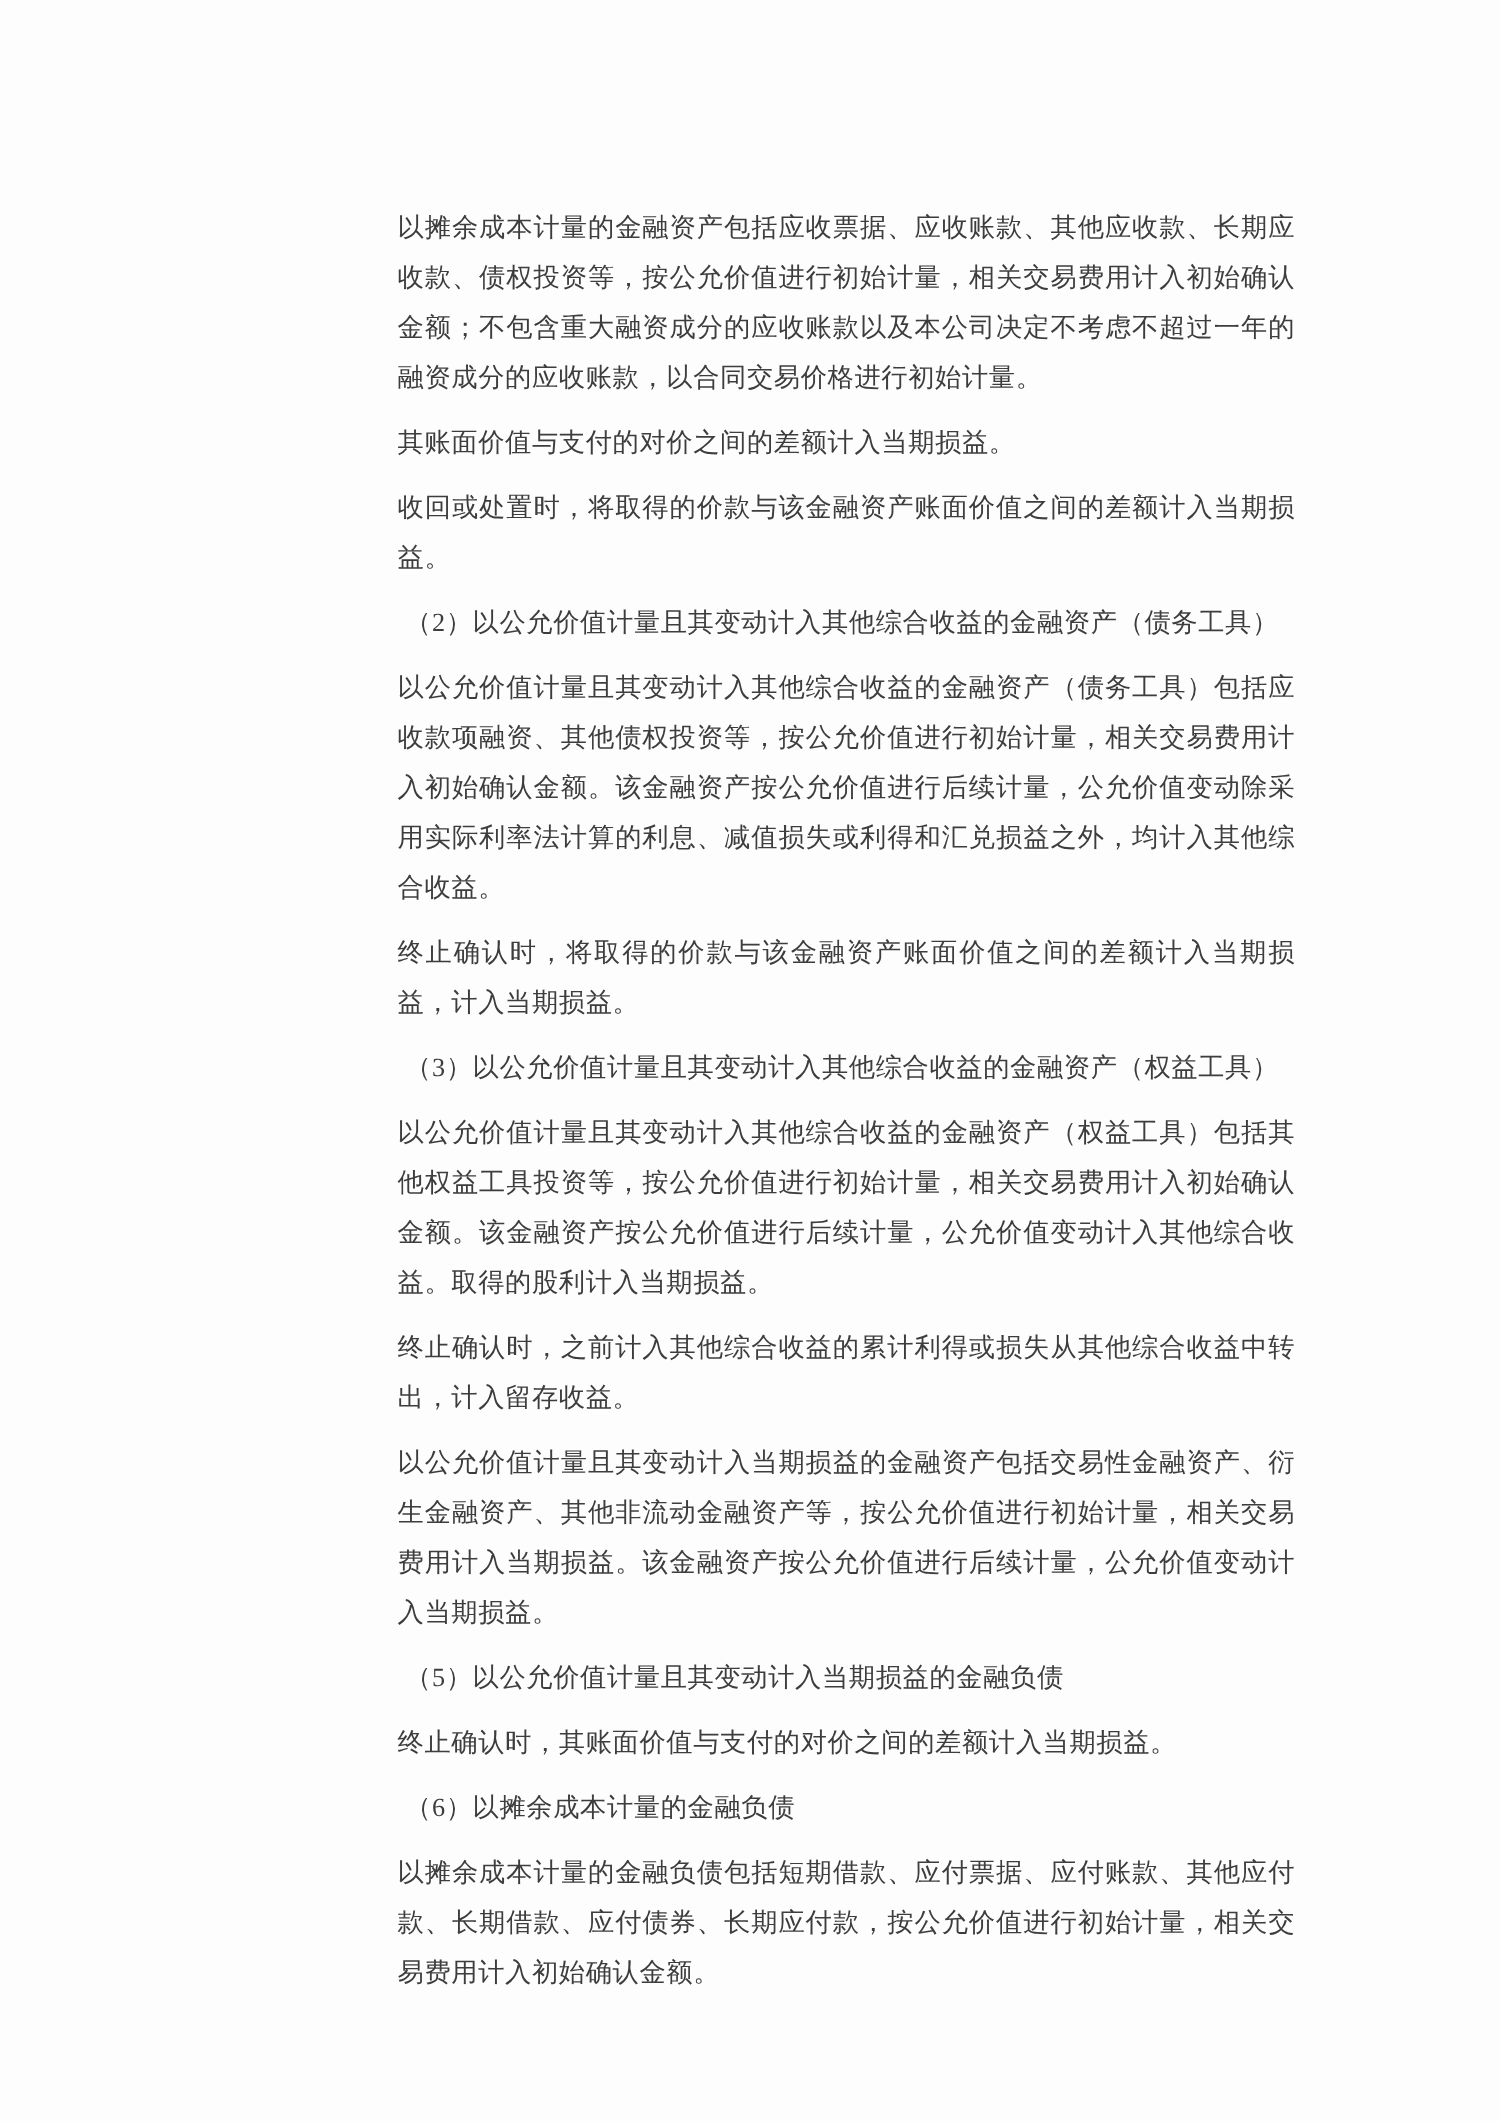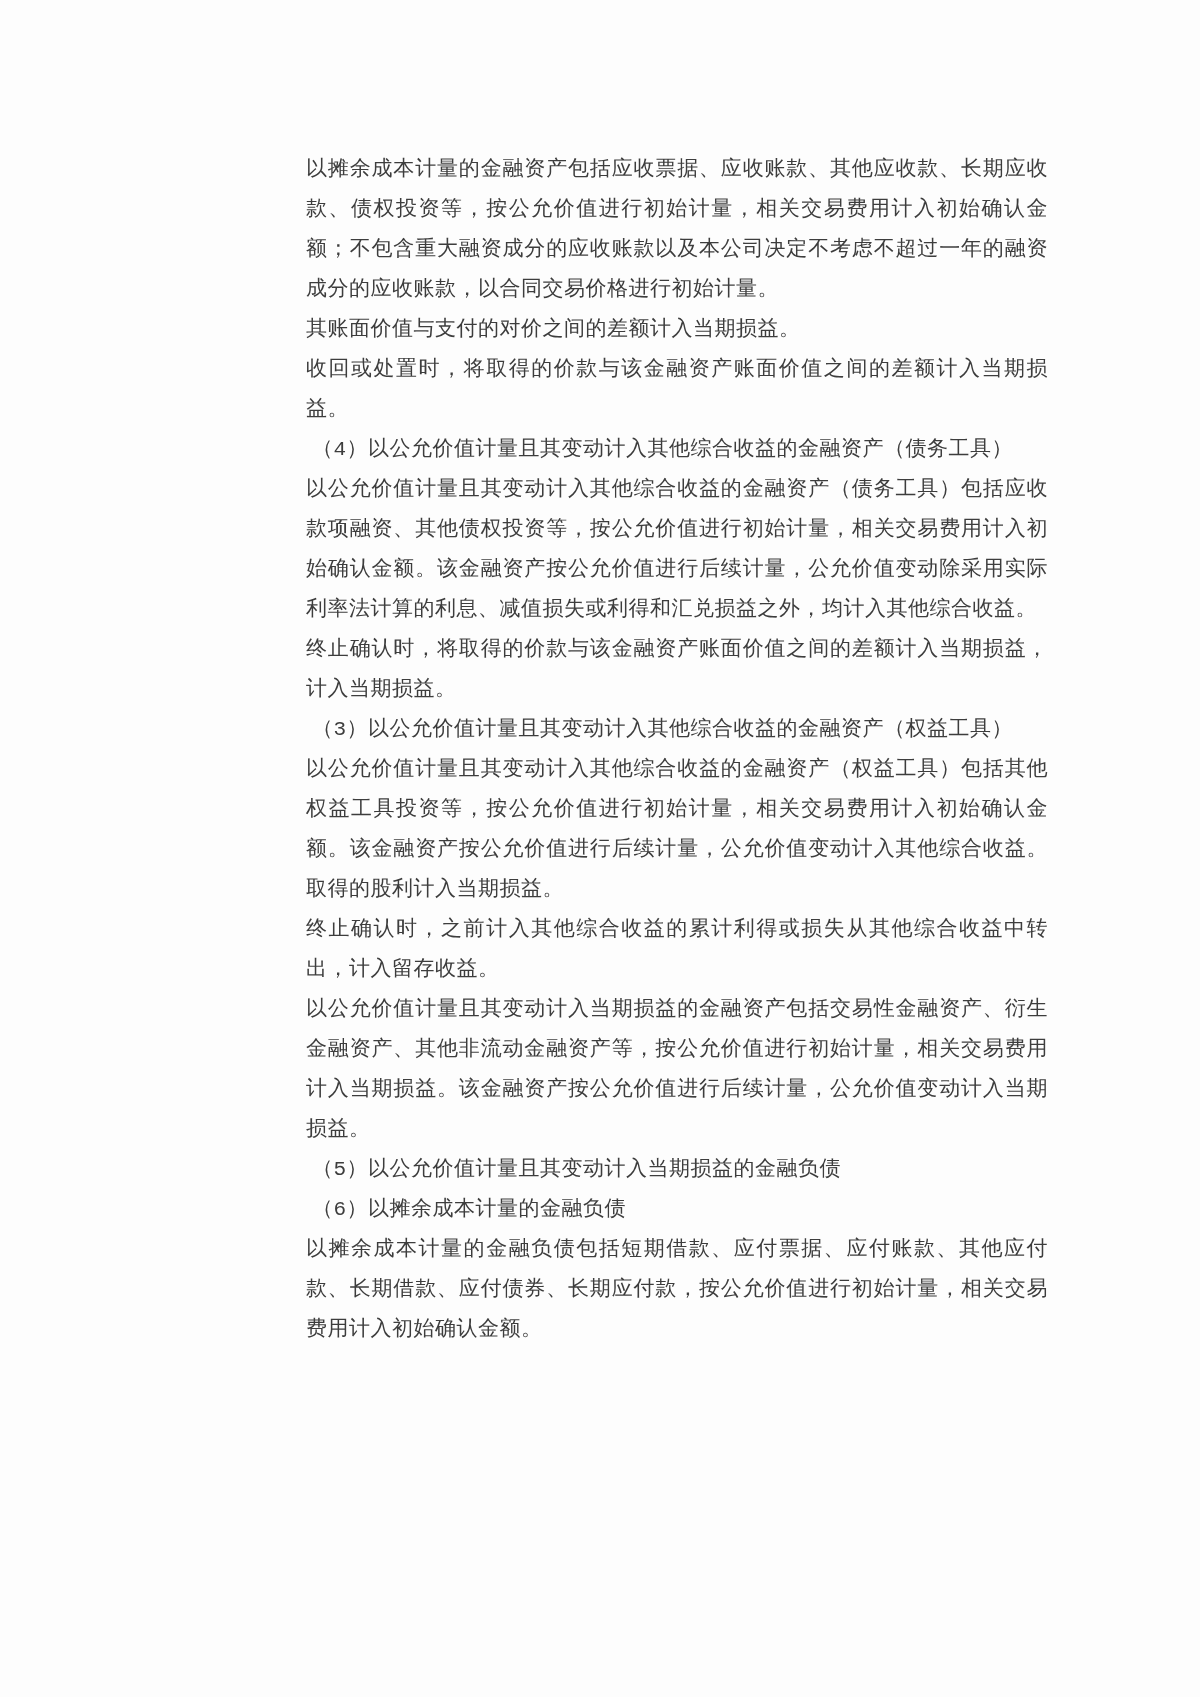--- a/index.html
+++ b/index.html
@@ -16,46 +16,47 @@
     box-sizing: border-box;
     width: 1200px;
     height: 1697px;
     padding: 150px 150px 0 306px;
     background: #fdfdfd;
   }
   .content {
     width: 742px;
   }
   .content p {
-    margin: 0;
-    font-family: Liberation Mono, monospace;
+    margin: 12px;
+    font-family: Liberation Serif, serif;
     font-size: 21px;
     line-height: 40px;
     color: #3d3d3d;
     text-align: justify;
     letter-spacing: 0.5px;
     word-break: break-all;
   }
   .content p.num-heading {
     padding-left: 6px;
     text-align: left;
   }
 </style>
 </head>
 <body>
 
 <div class="page">
   <div class="content">
     <p>以摊余成本计量的金融资产包括应收票据、应收账款、其他应收款、长期应收款、债权投资等，按公允价值进行初始计量，相关交易费用计入初始确认金额；不包含重大融资成分的应收账款以及本公司决定不考虑不超过一年的融资成分的应收账款，以合同交易价格进行初始计量。</p>
     <p>其账面价值与支付的对价之间的差额计入当期损益。</p>
     <p>收回或处置时，将取得的价款与该金融资产账面价值之间的差额计入当期损益。</p>
-    <p class="num-heading">（4）以公允价值计量且其变动计入其他综合收益的金融资产（债务工具）</p>
+    <p class="num-heading">（2）以公允价值计量且其变动计入其他综合收益的金融资产（债务工具）</p>
     <p>以公允价值计量且其变动计入其他综合收益的金融资产（债务工具）包括应收款项融资、其他债权投资等，按公允价值进行初始计量，相关交易费用计入初始确认金额。该金融资产按公允价值进行后续计量，公允价值变动除采用实际利率法计算的利息、减值损失或利得和汇兑损益之外，均计入其他综合收益。</p>
     <p>终止确认时，将取得的价款与该金融资产账面价值之间的差额计入当期损益，计入当期损益。</p>
     <p class="num-heading">（3）以公允价值计量且其变动计入其他综合收益的金融资产（权益工具）</p>
     <p>以公允价值计量且其变动计入其他综合收益的金融资产（权益工具）包括其他权益工具投资等，按公允价值进行初始计量，相关交易费用计入初始确认金额。该金融资产按公允价值进行后续计量，公允价值变动计入其他综合收益。取得的股利计入当期损益。</p>
     <p>终止确认时，之前计入其他综合收益的累计利得或损失从其他综合收益中转出，计入留存收益。</p>
     <p>以公允价值计量且其变动计入当期损益的金融资产包括交易性金融资产、衍生金融资产、其他非流动金融资产等，按公允价值进行初始计量，相关交易费用计入当期损益。该金融资产按公允价值进行后续计量，公允价值变动计入当期损益。</p>
     <p class="num-heading">（5）以公允价值计量且其变动计入当期损益的金融负债</p>
+    <p>终止确认时，其账面价值与支付的对价之间的差额计入当期损益。</p>
     <p class="num-heading">（6）以摊余成本计量的金融负债</p>
     <p>以摊余成本计量的金融负债包括短期借款、应付票据、应付账款、其他应付款、长期借款、应付债券、长期应付款，按公允价值进行初始计量，相关交易费用计入初始确认金额。</p>
   </div>
 </div>
 
 </body></html>

